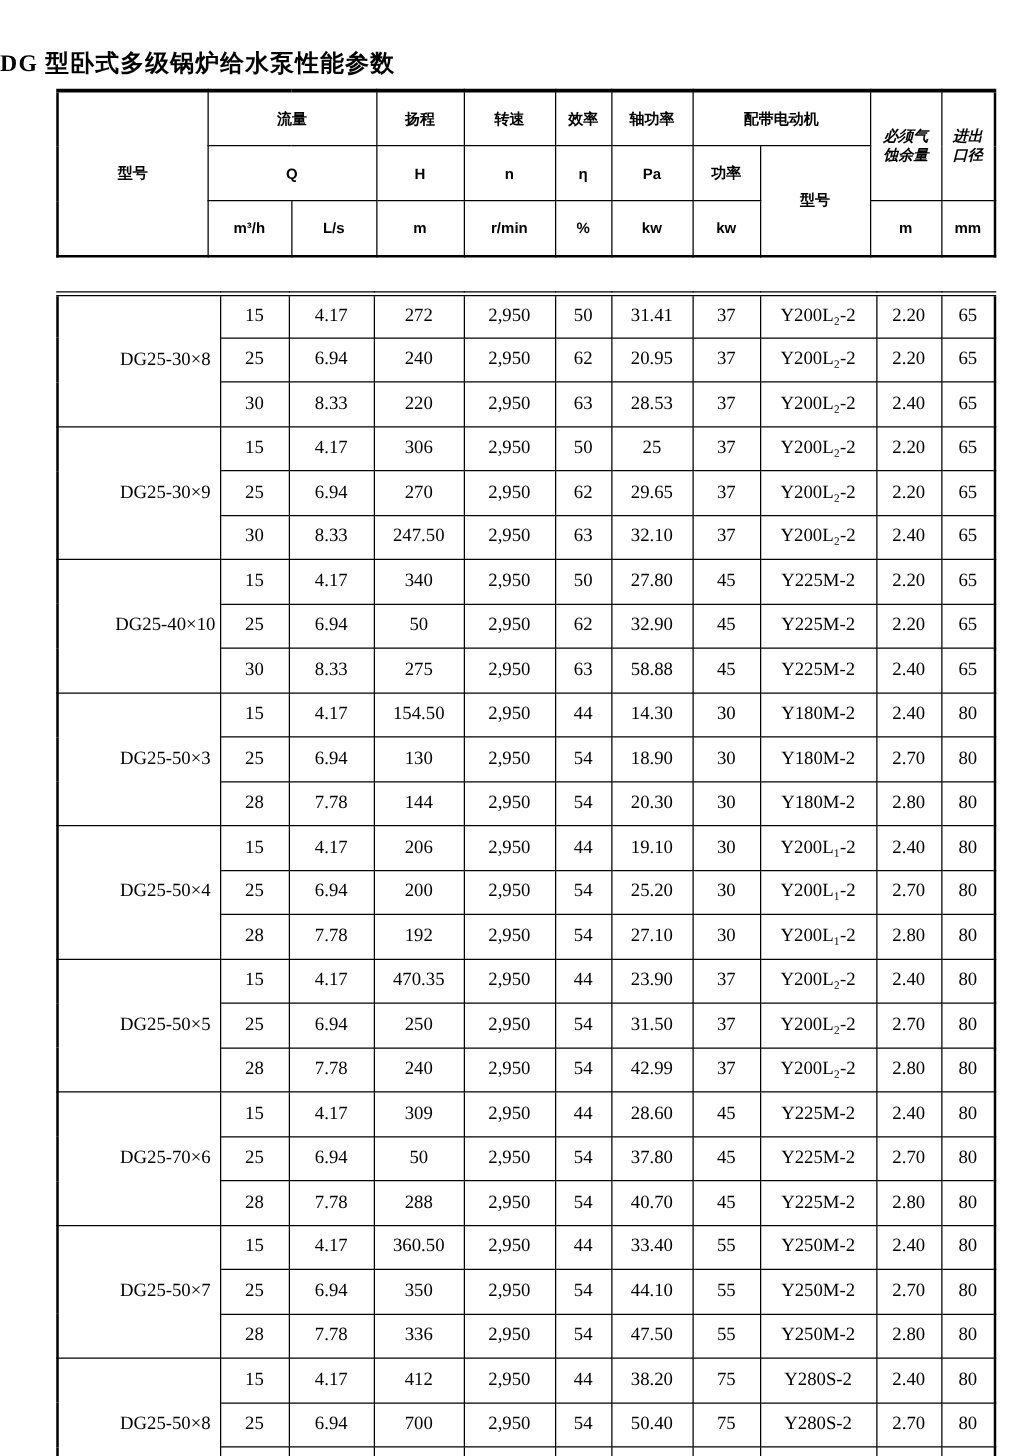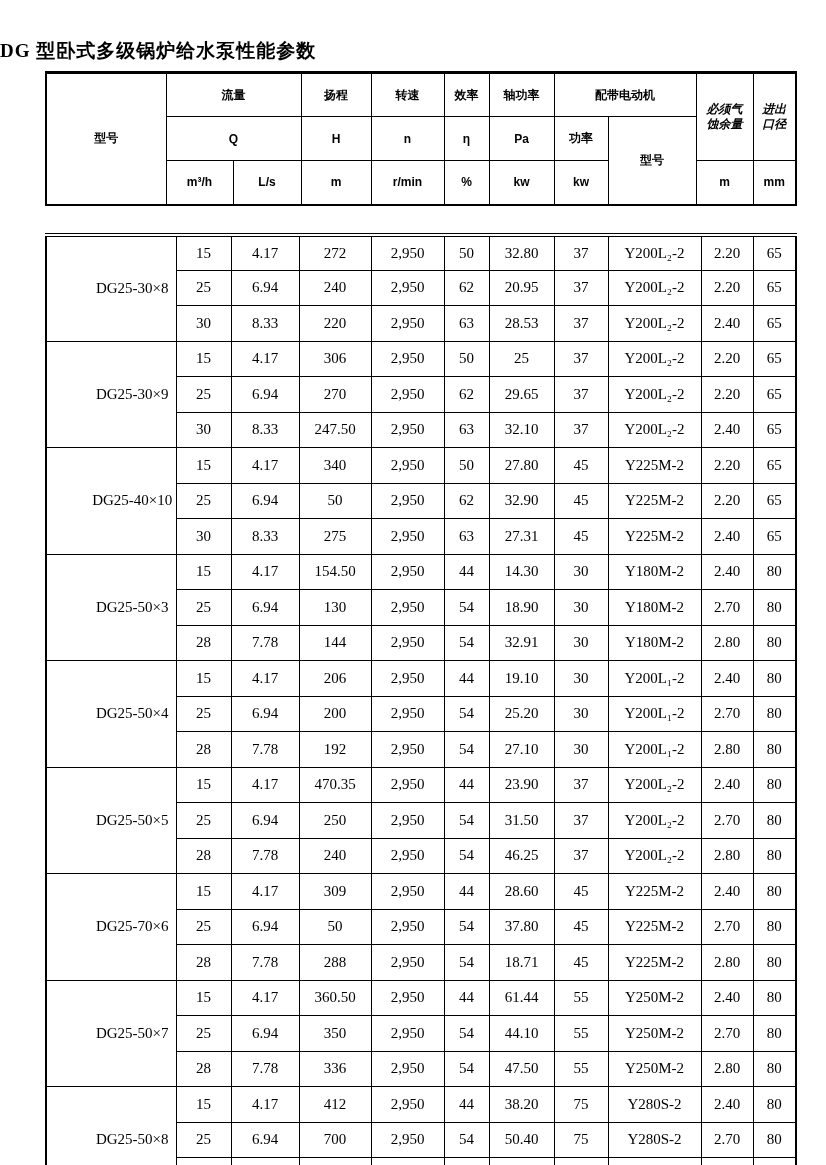--- a/index.html
+++ b/index.html
@@ -126,21 +126,21 @@
         <col style="width:43px">
     </colgroup>
     <tbody>
         <tr>
           <td rowspan="3" class="model-cell">DG25-30×8</td>
           <td>15</td>
           <td>4.17</td>
           <td>272</td>
           <td>2,950</td>
           <td>50</td>
-          <td>32.80</td>
+          <td>31.41</td>
           <td>37</td>
           <td>Y200L₂-2</td>
           <td>2.20</td>
           <td>65</td>
         </tr>
         <tr>
           <td>25</td>
           <td>6.94</td>
           <td>240</td>
           <td>2,950</td>
@@ -224,21 +224,21 @@
           <td>Y225M-2</td>
           <td>2.20</td>
           <td>65</td>
         </tr>
         <tr>
           <td>30</td>
           <td>8.33</td>
           <td>275</td>
           <td>2,950</td>
           <td>63</td>
-          <td>27.31</td>
+          <td>58.88</td>
           <td>45</td>
           <td>Y225M-2</td>
           <td>2.40</td>
           <td>65</td>
         </tr>
         <tr>
           <td rowspan="3" class="model-cell">DG25-50×3</td>
           <td>15</td>
           <td>4.17</td>
           <td>154.50</td>
@@ -261,21 +261,21 @@
           <td>Y180M-2</td>
           <td>2.70</td>
           <td>80</td>
         </tr>
         <tr>
           <td>28</td>
           <td>7.78</td>
           <td>144</td>
           <td>2,950</td>
           <td>54</td>
-          <td>32.91</td>
+          <td>20.30</td>
           <td>30</td>
           <td>Y180M-2</td>
           <td>2.80</td>
           <td>80</td>
         </tr>
         <tr>
           <td rowspan="3" class="model-cell">DG25-50×4</td>
           <td>15</td>
           <td>4.17</td>
           <td>206</td>
@@ -335,21 +335,21 @@
           <td>Y200L₂-2</td>
           <td>2.70</td>
           <td>80</td>
         </tr>
         <tr>
           <td>28</td>
           <td>7.78</td>
           <td>240</td>
           <td>2,950</td>
           <td>54</td>
-          <td>46.25</td>
+          <td>42.99</td>
           <td>37</td>
           <td>Y200L₂-2</td>
           <td>2.80</td>
           <td>80</td>
         </tr>
         <tr>
           <td rowspan="3" class="model-cell">DG25-70×6</td>
           <td>15</td>
           <td>4.17</td>
           <td>309</td>
@@ -372,34 +372,34 @@
           <td>Y225M-2</td>
           <td>2.70</td>
           <td>80</td>
         </tr>
         <tr>
           <td>28</td>
           <td>7.78</td>
           <td>288</td>
           <td>2,950</td>
           <td>54</td>
-          <td>18.71</td>
+          <td>40.70</td>
           <td>45</td>
           <td>Y225M-2</td>
           <td>2.80</td>
           <td>80</td>
         </tr>
         <tr>
           <td rowspan="3" class="model-cell">DG25-50×7</td>
           <td>15</td>
           <td>4.17</td>
           <td>360.50</td>
           <td>2,950</td>
           <td>44</td>
-          <td>61.44</td>
+          <td>33.40</td>
           <td>55</td>
           <td>Y250M-2</td>
           <td>2.40</td>
           <td>80</td>
         </tr>
         <tr>
           <td>25</td>
           <td>6.94</td>
           <td>350</td>
           <td>2,950</td>

